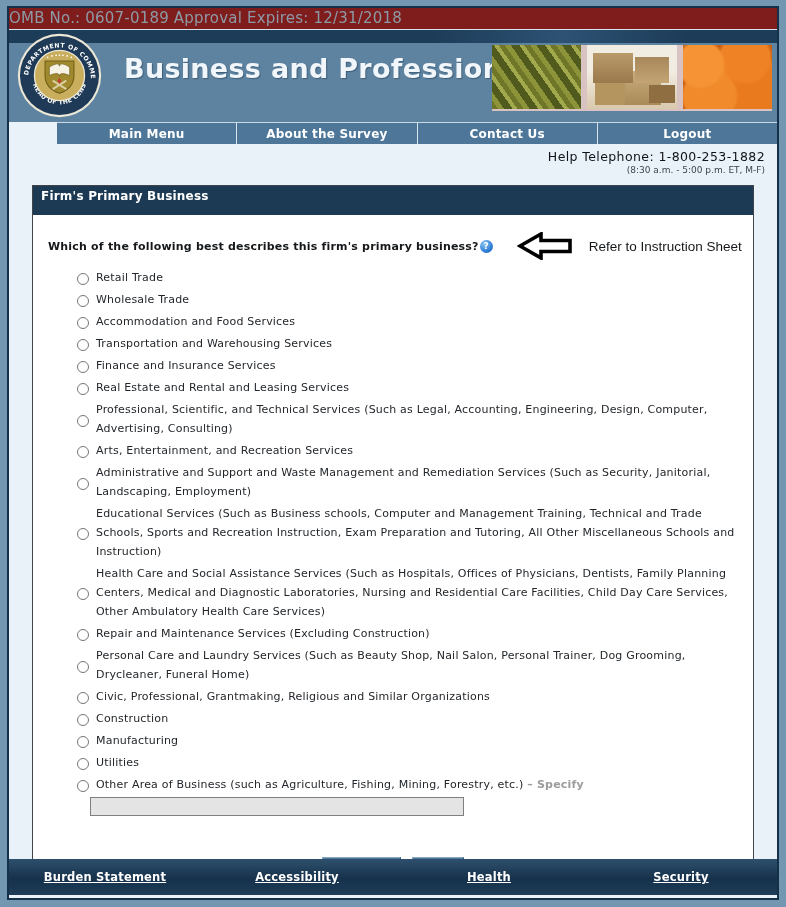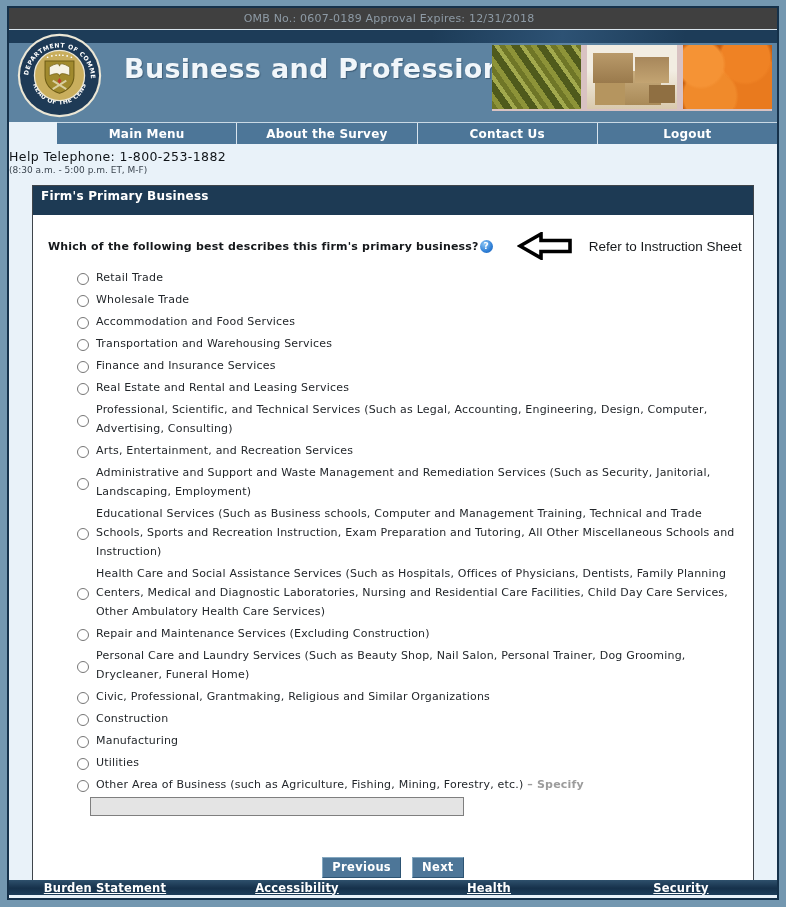--- a/index.html
+++ b/index.html
@@ -10,23 +10,23 @@
     overflow:hidden;
   }
   .page{
     position:absolute;left:7px;top:6px;right:7px;bottom:7px;
     border:2px solid #15314a;
     background:#e9f2f9;
     overflow:hidden;
   }
   
   .omb-bar{
-    height:21px;background:#404040;border-bottom:1px solid #d9e4ec;
-    text-align:center;line-height:21px;padding-right:8px;
-    font-size:11px;color:#8d9aa5;letter-spacing:.2px;
+    height:21px;background:#7f1d1d;border-bottom:1px solid #d9e4ec;
+    text-align:left;line-height:21px;padding-right:8px;
+    font-size:15px;color:#8d9aa5;letter-spacing:.2px;
   }
   
   .header{position:relative;height:92px;background:#5d83a1;}
   .header-topband{
     position:absolute;top:0;left:0;right:0;height:13px;
     background:linear-gradient(100deg,#1d3c58 55%,#2d5274 72%,#1d3c58 88%);
   }
   .seal{position:absolute;left:8px;top:3px;width:85px;height:85px;}
   .header-title{
     position:absolute;left:115px;top:25px;
@@ -64,21 +64,21 @@
       #c85f10;
   }
   
   .nav{display:flex;height:21px;background:#4d7698;border-top:1px solid #c9d9e5;margin-left:48px;}
   .nav-item{
     flex:1;display:flex;align-items:center;justify-content:center;
     color:#fff;font-weight:bold;font-size:12px;letter-spacing:.2px;cursor:pointer;
   }
   .nav-item + .nav-item{border-left:1px solid #d8e4ee;}
   
-  .help-area{text-align:left;padding:5px 12px 0 0;height:33px;}
+  .help-area{text-align:right;padding:5px 12px 0 0;height:33px;}
   .help-phone{font-size:12.5px;color:#101418;letter-spacing:.4px;}
   .help-hours{font-size:9px;color:#3c4650;margin-top:1px;}
   
   .content-box{
     margin:3px 23px 0 23px;background:#ffffff;border:1px solid #3f454b;
     padding-bottom:10px;
   }
   .section-titlebar{
     background:#1d3a54;color:#fff;font-weight:bold;font-size:12px;
     padding:3px 8px 12px 8px;letter-spacing:.2px;
@@ -121,21 +121,21 @@
   .button-row{text-align:center;margin-top:40px;padding-bottom:6px;}
   .btn{
     display:inline-block;background:#4d7698;color:#fff;font-weight:bold;
     font-size:11.5px;letter-spacing:.3px;padding:2px 9px 3px 9px;margin:0 3px;
     border-top:1px solid #85a8c0;border-left:1px solid #85a8c0;
     border-right:1px solid #2d5473;border-bottom:1px solid #2d5473;
     cursor:pointer;font-family:"DejaVu Sans","Liberation Sans",sans-serif;
   }
   
   .footer{
-    position:absolute;left:0;right:0;bottom:3px;height:15px;
+    position:absolute;left:0;right:0;bottom:3px;height:36px;
     background:linear-gradient(180deg,#2e506c 0%,#16314b 55%,#1d3d59 100%);
     display:flex;align-items:center;
   }
   .footer-link{
     flex:1;text-align:center;color:#fff;font-weight:bold;font-size:11.5px;
     text-decoration:underline;letter-spacing:.2px;cursor:pointer;
   }
 </style>
 </head>
 <body>

